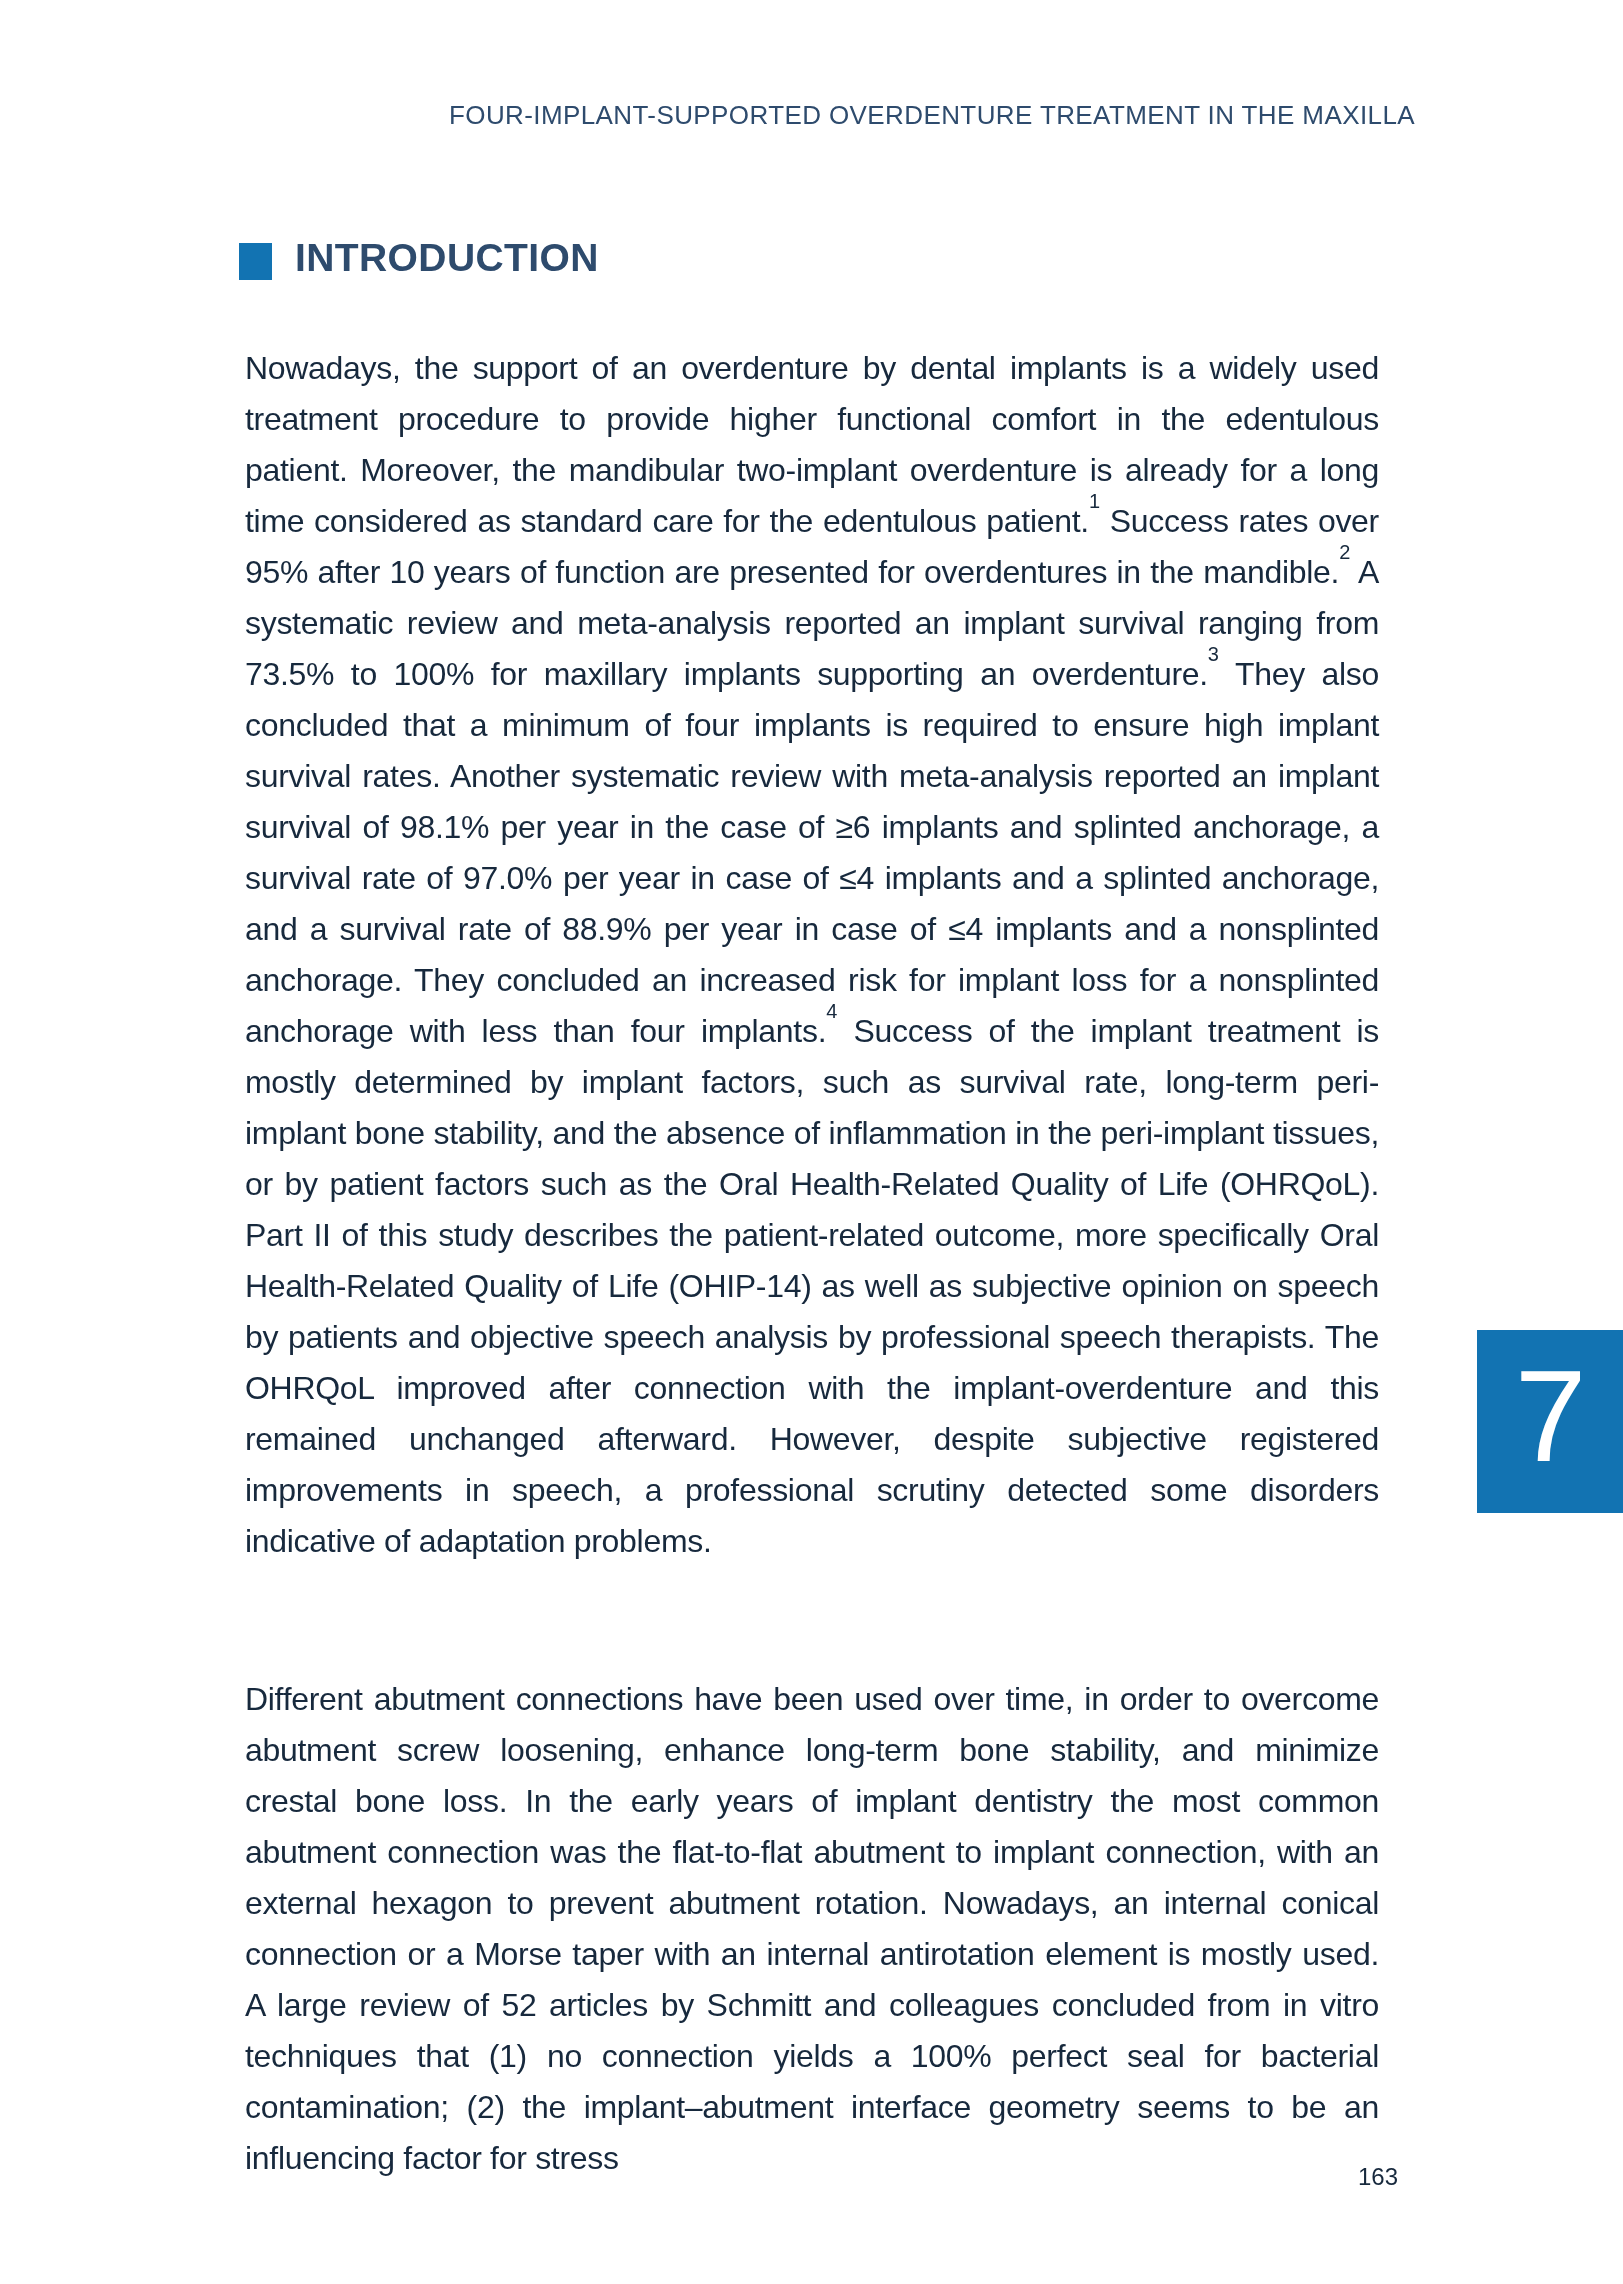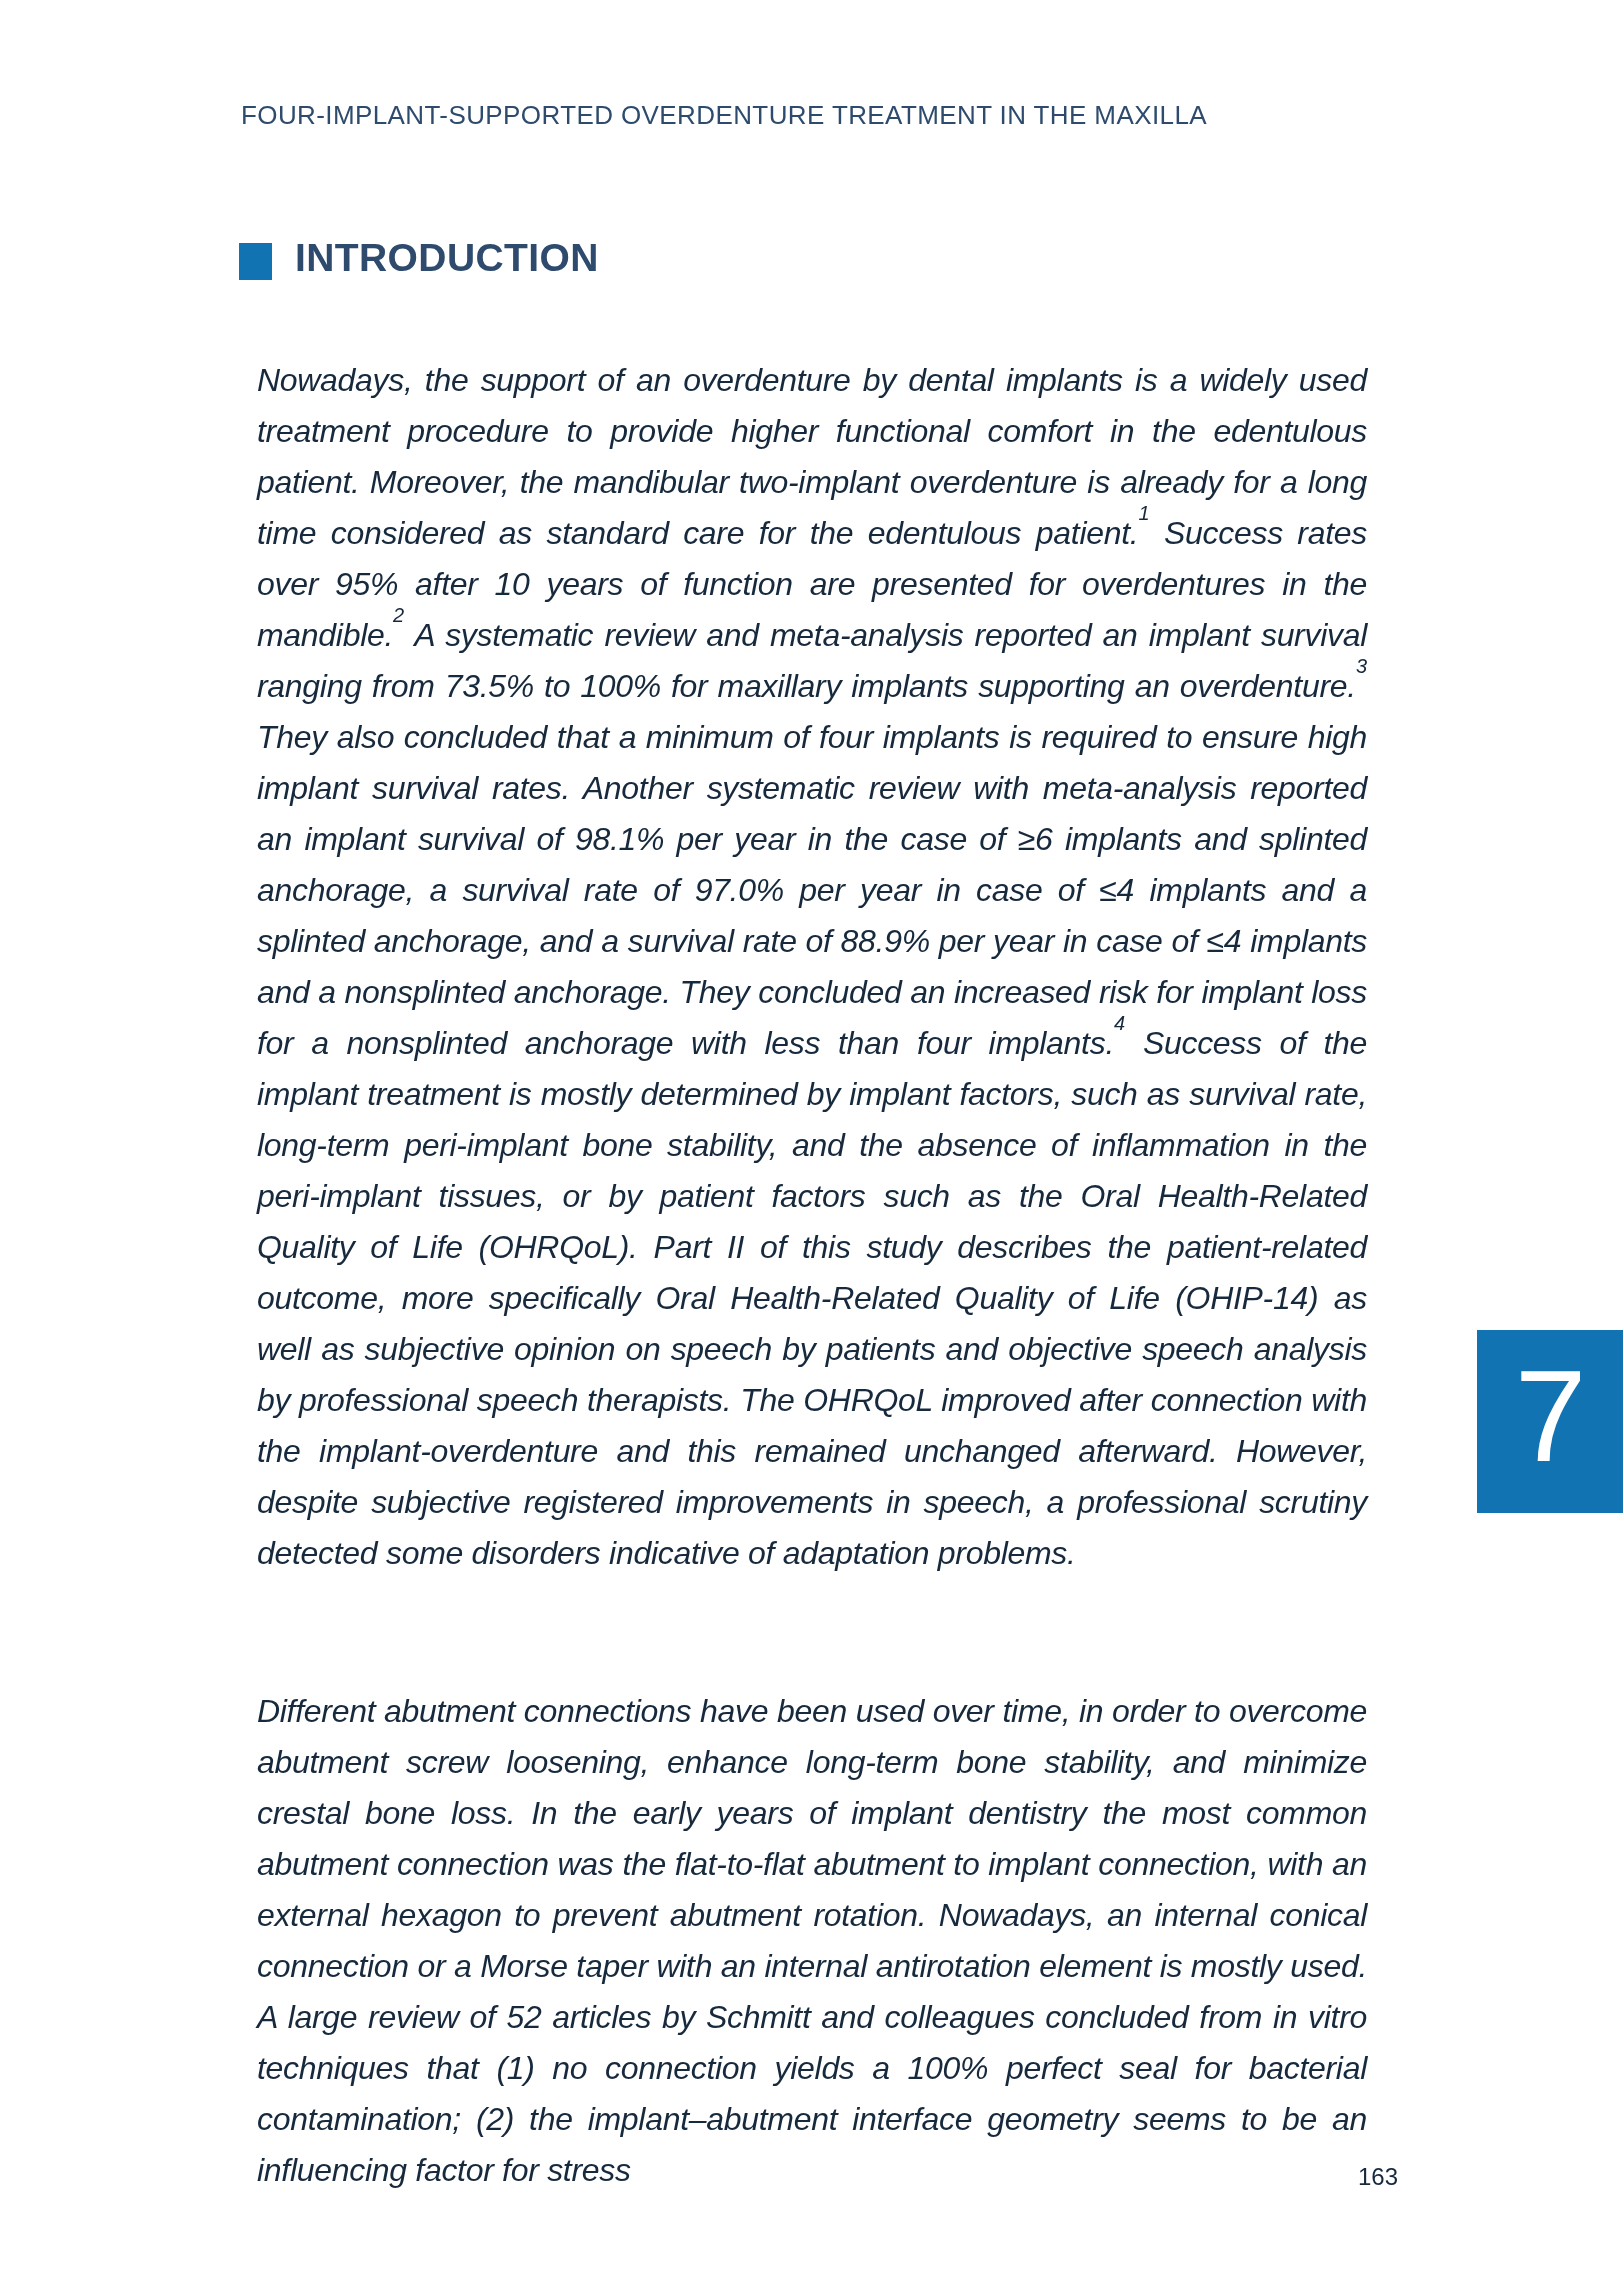--- a/index.html
+++ b/index.html
@@ -11,20 +11,21 @@
     background: #ffffff;
     font-family: "Liberation Sans", sans-serif;
     overflow: hidden;
   }
 
   .running-head {
     position: absolute;
     left: 241px;
     right: 0;
     top: 100px;
+    text-align: center;
     font-size: 26px;
     letter-spacing: 0.4px;
     color: var(--heading-navy, #1e3048);
     white-space: nowrap;
   }
 
   .section-heading {
     position: absolute;
     left: 239px;
     top: 236px;
@@ -47,27 +48,26 @@
     white-space: nowrap;
   }
 
   .body-text {
     position: absolute;
     left: 241px;
     top: 339px;
     width: 1142px;
   }
   .body-text p {
-    margin: 16px;
+    margin: 4px;
     font-size: 32px;
     line-height: 51px;
     letter-spacing: -0.3px;
     color: var(--text-navy, #17293d);
     text-align: justify;
-    font-style: italic;
   }
   .body-text p + p { margin-top: 107px; }
 
   .body-text sup {
     font-size: 20px;
     line-height: 0;
     position: relative;
     top: -12px;
     letter-spacing: 0;
   }

